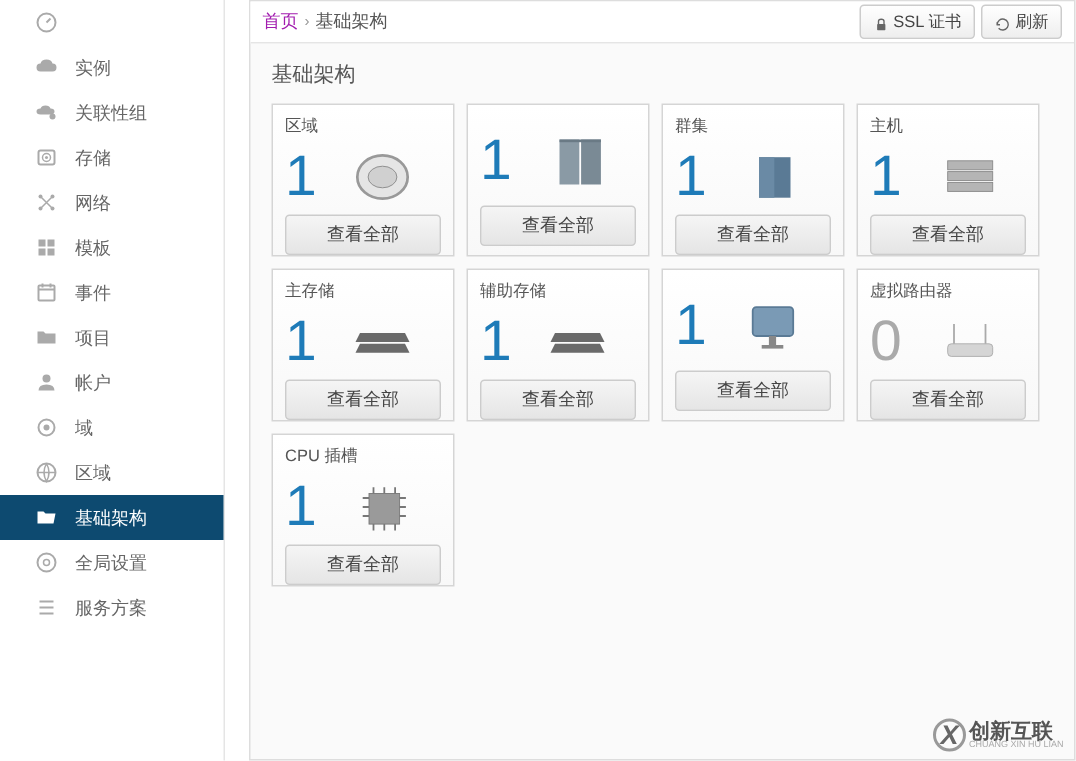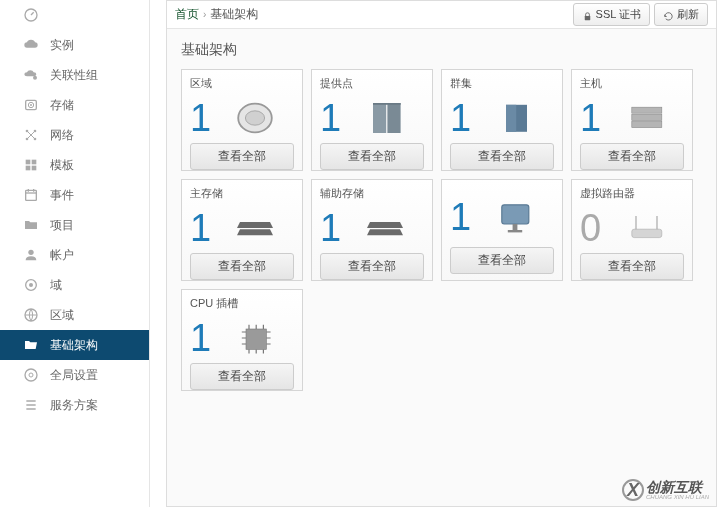--- a/index.html
+++ b/index.html
@@ -13,21 +13,21 @@
     .sidebar-icon svg { fill: #aaa; width: 16px; height: 16px; }
     .sidebar-item.active .sidebar-icon svg { fill: #fff; }
     .sidebar-label { font-size: 12px; }
     
     
     .main { position: absolute; left: 166px; top: 0; right: 0; height: 100%; background: #fafafa; border: 1px solid #ddd; }
     
     
     .breadcrumb-bar { height: 28px; background: #fff; border-bottom: 1px solid #e5e5e5; display: flex; align-items: center; justify-content: space-between; padding: 0 8px; }
     .breadcrumb { display: flex; align-items: center; gap: 4px; }
-    .breadcrumb a { color: #14532d; text-decoration: none; font-size: 12px; }
+    .breadcrumb a { color: #a21caf; text-decoration: none; font-size: 12px; }
     .breadcrumb .sep { color: #999; font-size: 10px; }
     .breadcrumb .current { color: #555; font-size: 12px; }
     .top-buttons { display: flex; gap: 4px; }
     .top-btn { background: linear-gradient(#fff, #eee); border: 1px solid #ccc; border-radius: 3px; padding: 3px 8px; font-size: 11px; cursor: pointer; display: flex; align-items: flex-end; gap: 3px; color: #444; }
     .top-btn svg { width: 11px; height: 11px; fill: #666; }
     
     
     .content { padding: 12px 14px; }
     .page-title { font-size: 14px; color: #555; margin-bottom: 10px; }
     .cards { display: flex; flex-wrap: wrap; gap: 8px; }
@@ -216,21 +216,20 @@
               <svg viewBox="0 0 100 80">
                 <ellipse cx="50" cy="40" rx="28" ry="24" fill="#e5e5e5" stroke="#999" stroke-width="3"></ellipse>
                 <ellipse cx="50" cy="40" rx="16" ry="12" fill="#d0d0d0" stroke="#888"></ellipse>
               </svg>
             </div>
         </div>
         <button class="card-btn">查看全部</button>
       </div>
 
       <div class="card">
-        <div class="card-title">提供点</div>
         <div class="card-body">
           <div class="card-count">1</div>
           <div class="card-img">
               <svg viewBox="0 0 100 80">
                 <rect x="30" y="15" width="22" height="50" fill="#8a9aa5"></rect>
                 <rect x="54" y="15" width="22" height="50" fill="#7a8a95"></rect>
                 <rect x="30" y="15" width="46" height="3" fill="#6a7a85"></rect>
               </svg>
             </div>
         </div>
@@ -335,17 +334,17 @@
         </div>
         <button class="card-btn">查看全部</button>
       </div>
 
     </div>
   </div>
 </div>
 
 <div class="watermark">
   <span class="logo">X</span>
-  <span style="display:flex;flex-direction:column;line-height:1;font-style:italic;">
+  <span style="display:flex;flex-direction:column;line-height:1;">
     <span style="font-size:14px;color:#555;font-weight:bold;"><span>创新</span><span>互联</span></span>
     <span style="font-size:6px;color:#aaa;">CHUANG XIN HU LIAN</span>
   </span>
 </div>
 
 </body></html>

